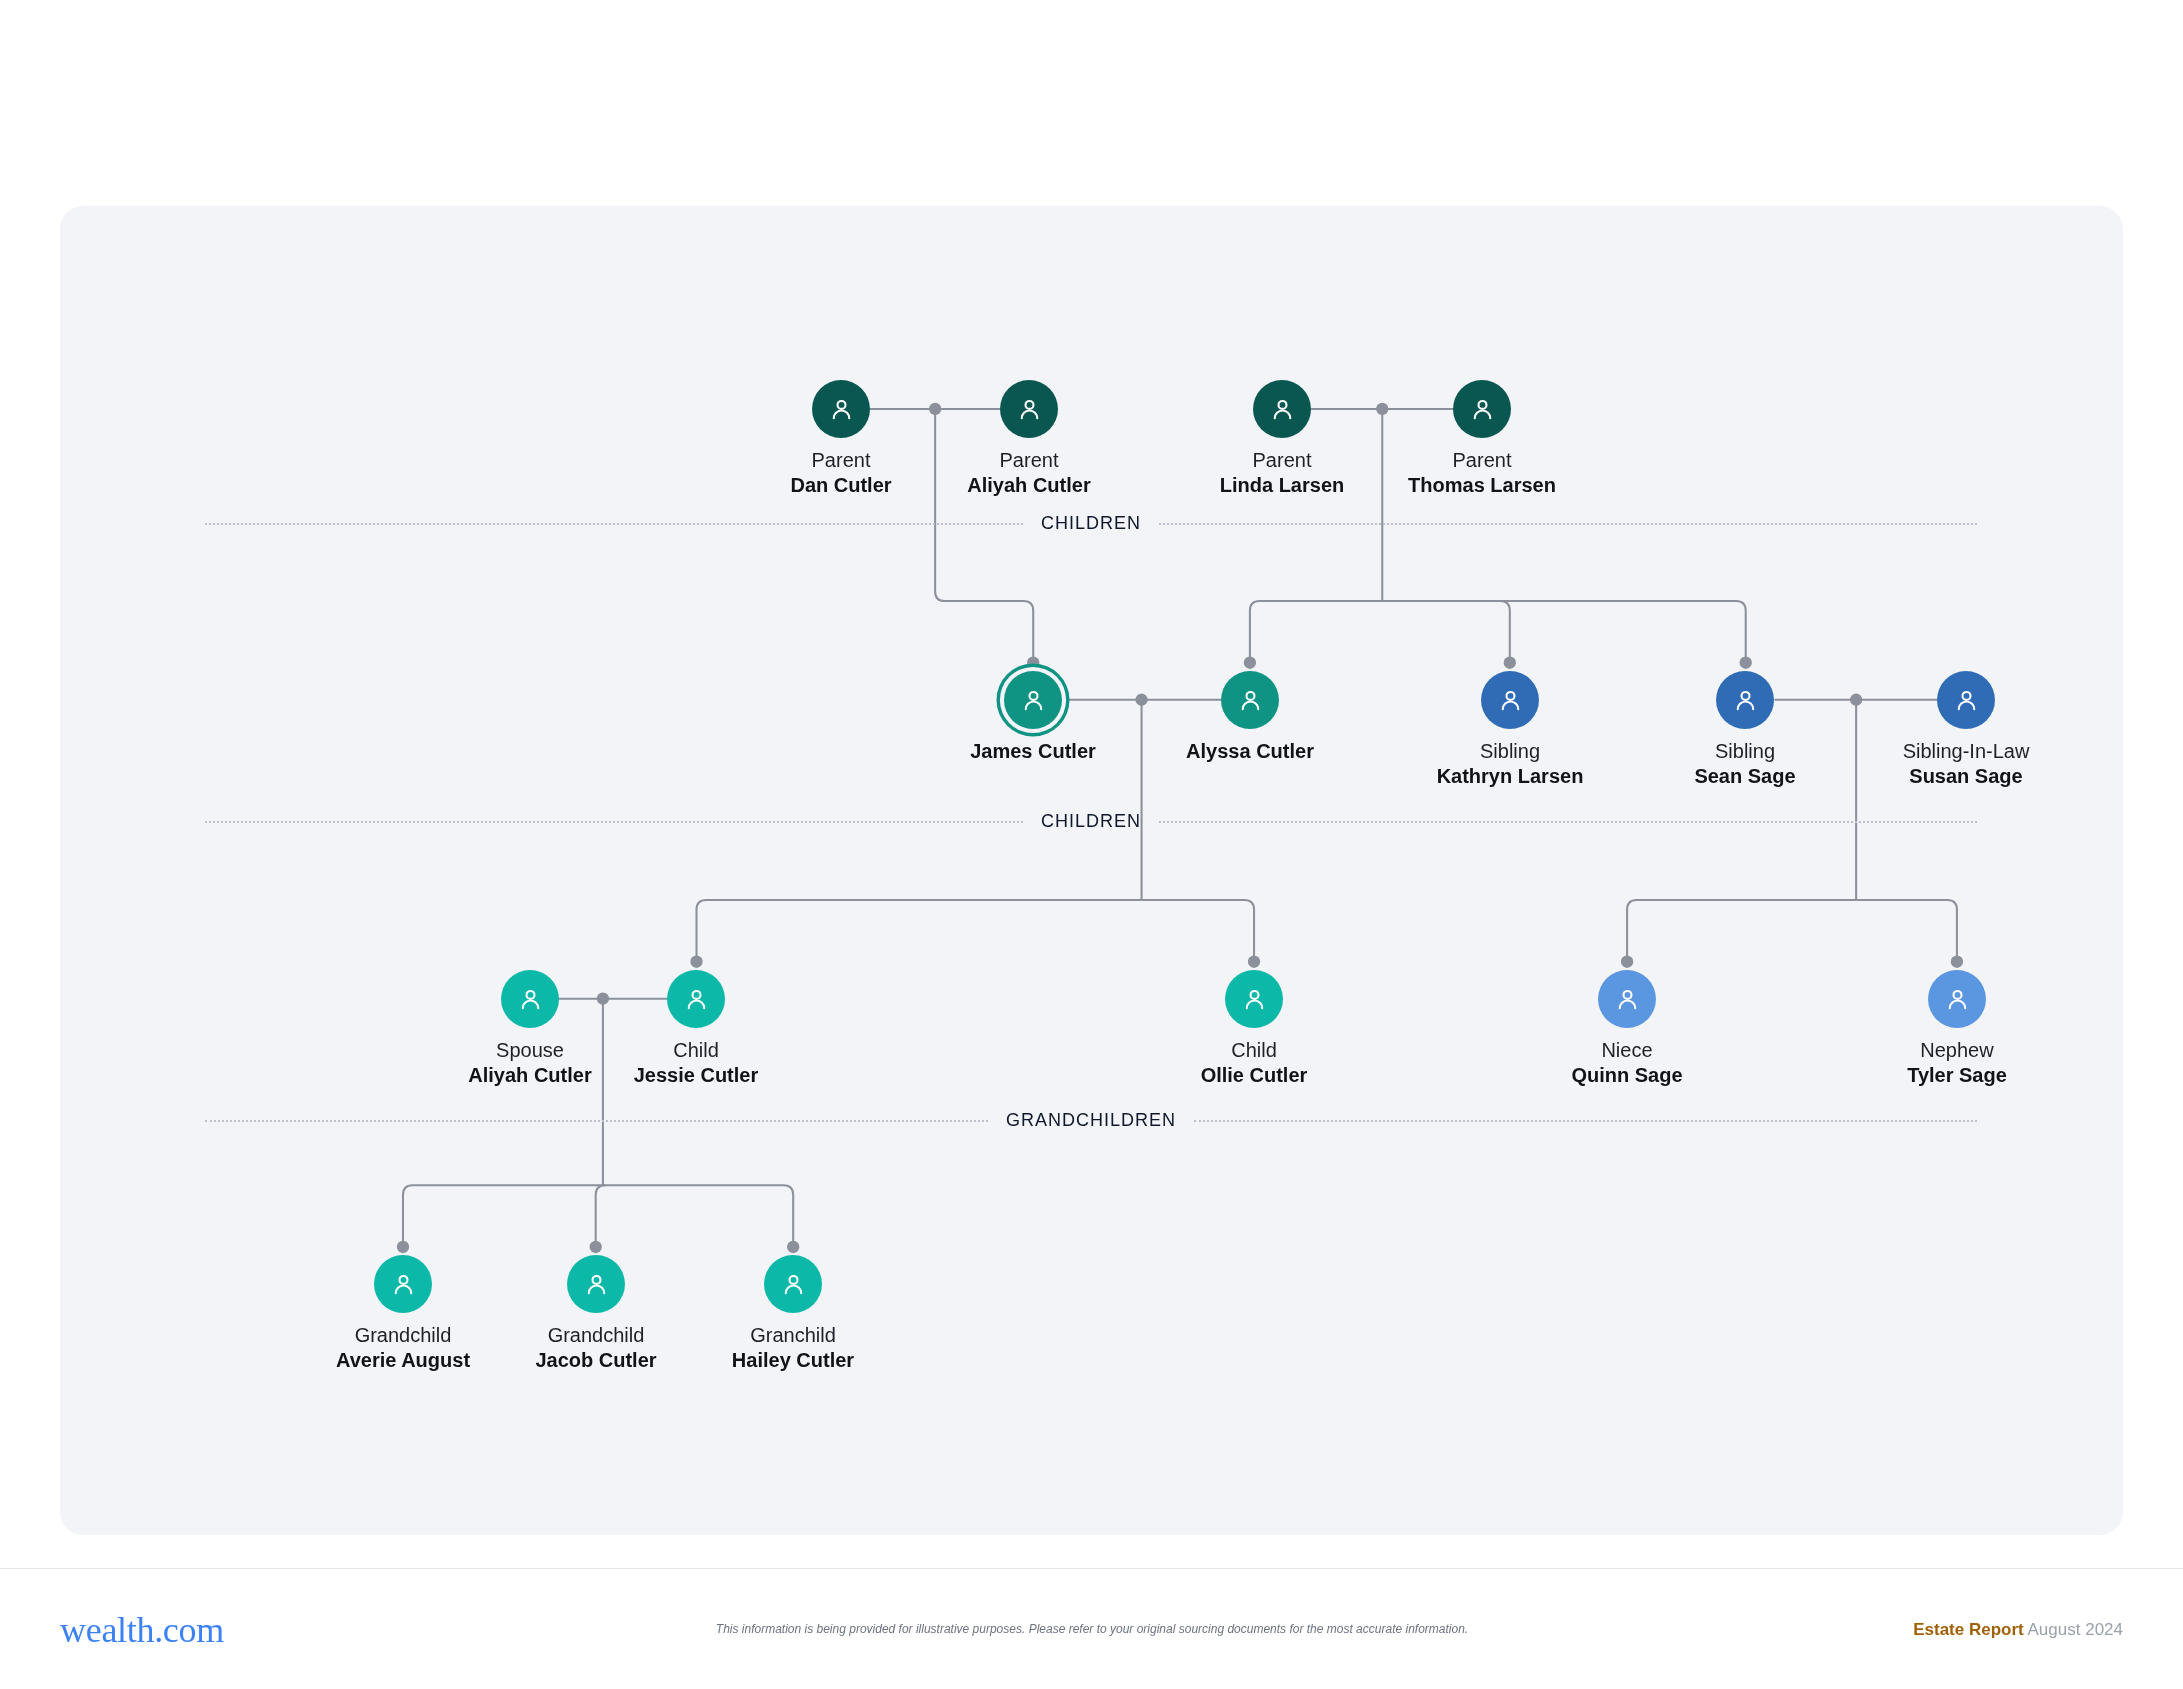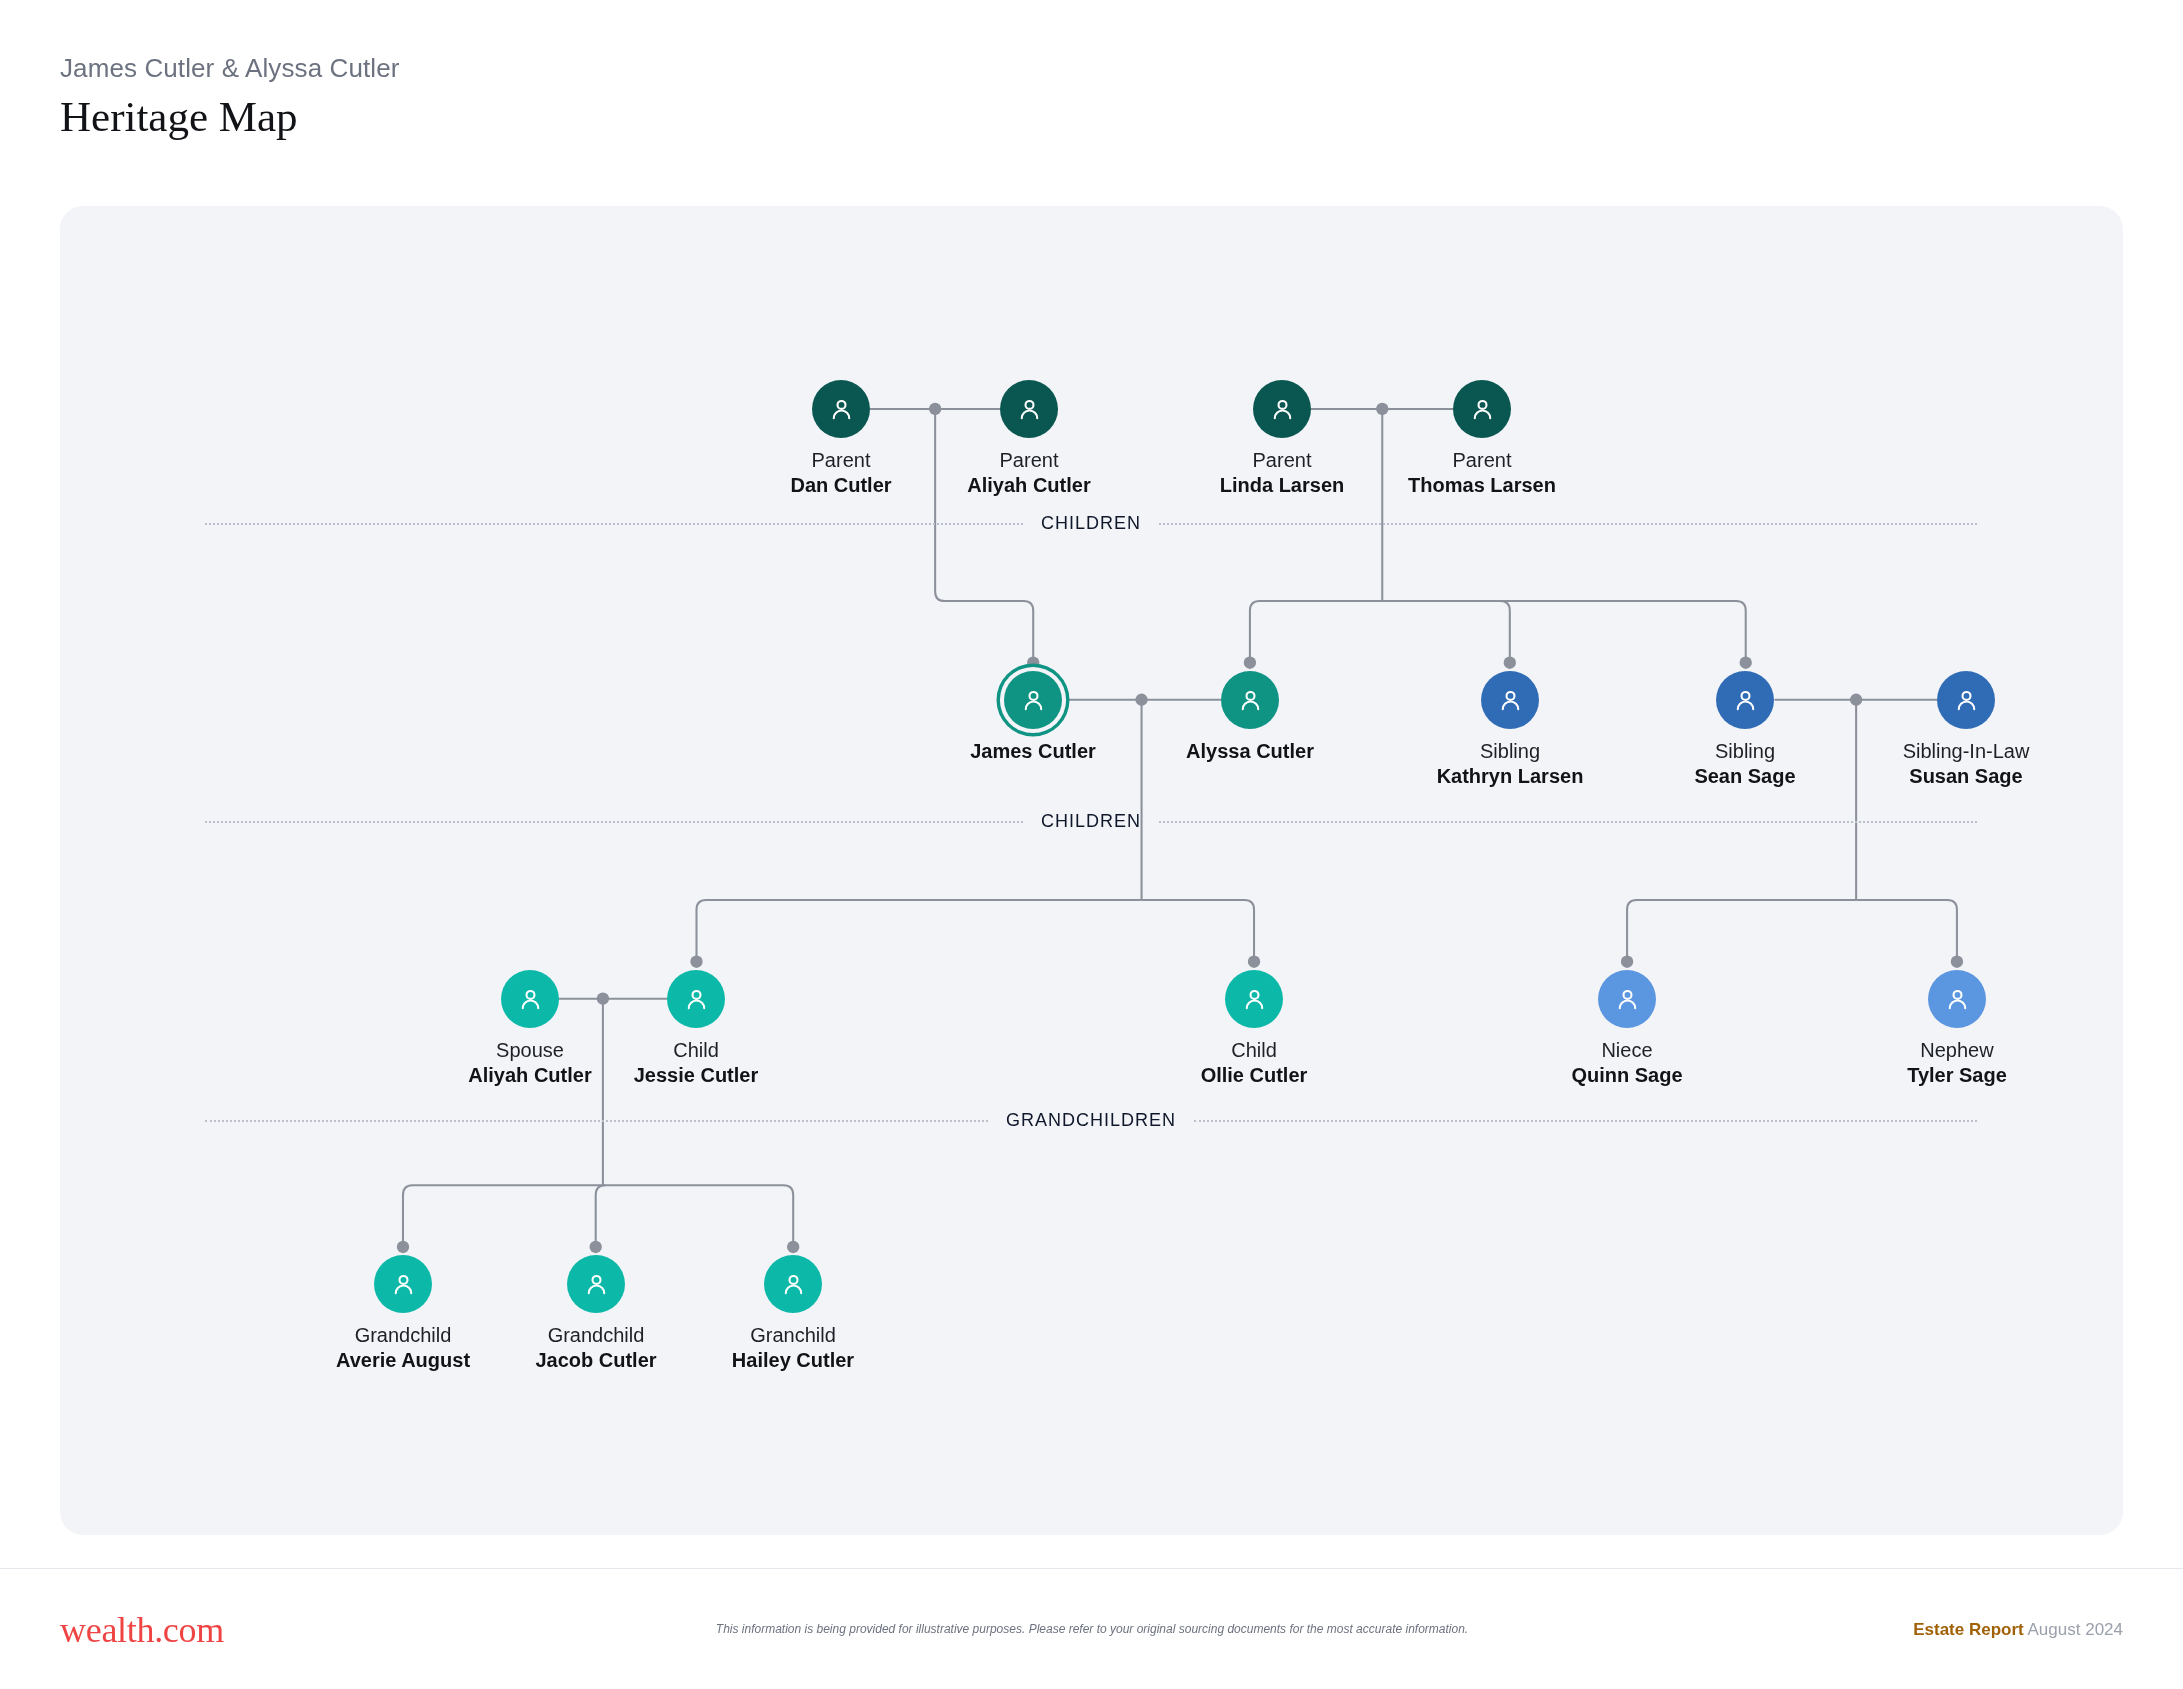--- a/index.html
+++ b/index.html
@@ -139,21 +139,21 @@
     width: 2183px;
     height: 120px;
     display: flex;
     align-items: center;
   }
   #brand {
     position: absolute;
     left: 60px;
     font-family: "Liberation Serif", serif;
     font-size: 36px;
-    color: #ef4444;
+    color: #3b82f6;
     letter-spacing: -0.3px;
   }
   #disclaimer {
     position: absolute;
     left: 516px;
     width: 1152px;
     text-align: center;
     font-size: 12px;
     color: #6c727f;
     line-height: 1.3;
@@ -169,24 +169,20 @@
   #report-meta .rep-label {
     font-weight: bold;
     color: #a16207;
   }
 </style>
 </head>
 <body>
 
 <div id="page">
 
-  <div id="header">
-    <div id="subject-line">James Cutler &amp; Alyssa Cutler</div>
-    <div id="doc-title">Heritage Map</div>
-  </div>
 
   <div id="canvas-panel">
 
     <svg id="wires" viewBox="0 0 3008 1938">
         <path d="M 1181 296 H 1371" fill="none" stroke="#8b909b" stroke-width="3"></path>
         <circle cx="1276" cy="296" r="9" fill="#8b909b"></circle>
         <path d="M 1276 296 V 562 Q 1276 576 1290 576 H 1405 Q 1419 576 1419 590 V 666" fill="none" stroke="#8b909b" stroke-width="3"></path>
         <circle cx="1419" cy="666" r="9" fill="#8b909b"></circle>
         <path d="M 1824 296 H 2032" fill="none" stroke="#8b909b" stroke-width="3"></path>
         <circle cx="1928" cy="296" r="9" fill="#8b909b"></circle>

